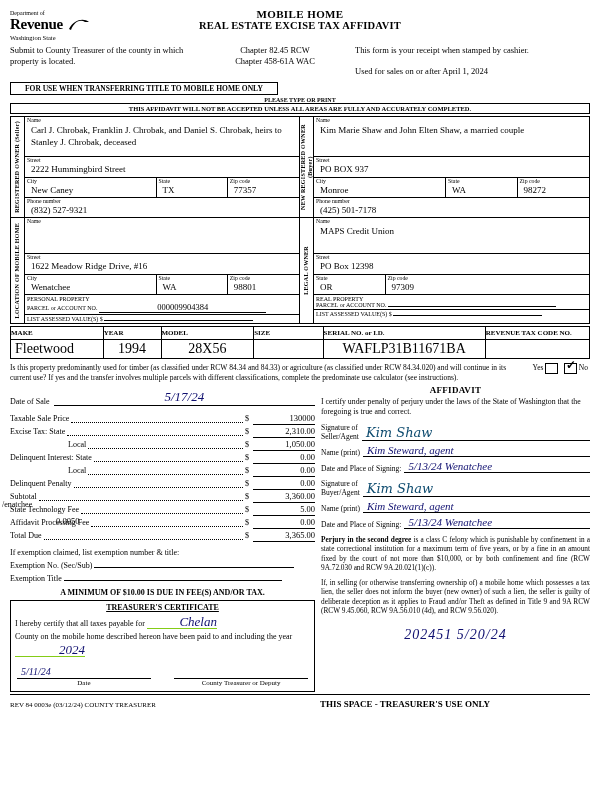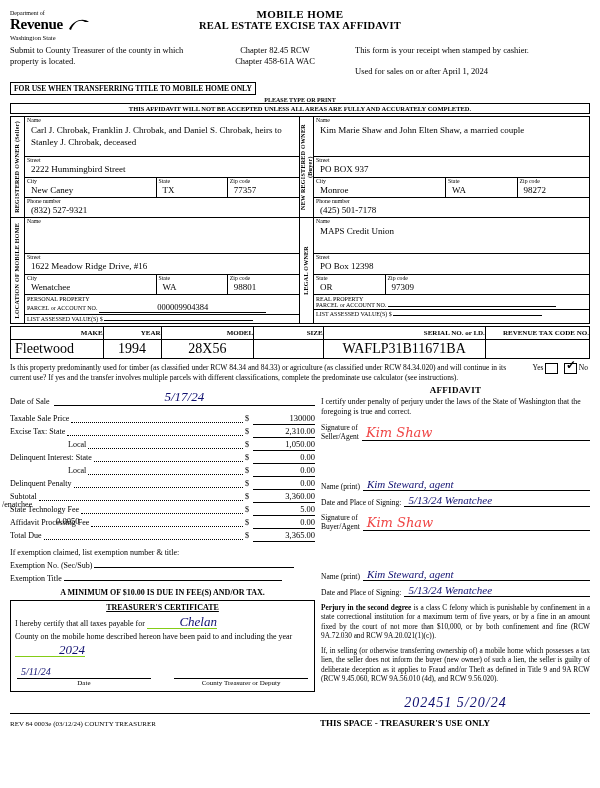--- a/index.html
+++ b/index.html
@@ -22,21 +22,21 @@
   .title-block { flex:1; text-align:center; padding-top:2px;}
   .title-block .t1 { font-size:11px; font-weight:bold; letter-spacing:.4px;}
   .title-block .t2 { font-size:10.5px; font-weight:bold; letter-spacing:.2px;}
 
   .subhdr { display:flex; margin-top:4px; font-size:8.5px; }
   .subhdr .c1 { width:185px; line-height:11px;}
   .subhdr .c2 { width:160px; text-align:center; line-height:11px;}
   .subhdr .c3 { flex:1; line-height:11px;}
   .subhdr .c3 .later { margin-top:10px; }
 
-  .usebar { border:1px solid #000; font-size:7.5px; font-weight:bold; padding:1px 3px; margin-top:5px; display:inline-block;}
+  .usebar { border:1px solid #000; font-size:7.5px; font-weight:bold; padding:1px 14px; margin-top:5px; display:inline-block;}
   .pleasetype { text-align:center; font-size:6px; font-weight:bold; margin-top:2px;}
   .notebar { border:1px solid #000; font-size:6.5px; font-weight:bold; text-align:center; padding:1px; }
   .outer { border:1px solid #000; margin-top:2px; }
   .two { display:flex; }
   .half { width:50%; position:relative; }
   .half.left { border-right:1px solid #000; }
   .vlabel {
     position:absolute; left:0; top:0; bottom:0; width:14px;
     border-right:1px solid #000;
     display:flex; align-items:center; justify-content:center;
@@ -58,21 +58,21 @@
   .namebox .fval { line-height:12px; }
   .streetbox { height:21px; }
   .phonebox { height:19px; }
 
   .assess { font-size:6px; padding:1px 2px; border-top:1px solid #000;}
   .assess .ln { border-bottom:1px solid #000; display:inline-block; width:62%; }
 
   
   table.veh { border-collapse:collapse; width:100%; margin-top:2px; font-size:8px; }
   table.veh td, table.veh th { border:1px solid #000; }
-  table.veh th { font-size:7px; font-weight:bold; text-align:right; padding:2px 0; }
+  table.veh th { font-size:7px; font-weight:bold; text-align:left; padding:2px 0; }
   table.veh td { height:17px; padding:1px 4px; font-size:14px; }
 
   
   .timber { font-size:7.5px; line-height:9.5px; margin-top:4px; padding-right:2px;}
   .ynbox { float:right; margin-left:6px; }
   .chk { display:inline-block; width:13px; height:11px; border:1px solid #000; vertical-align:middle; position:relative;}
   .chk.checked:after{ content:"✓"; position:absolute; left:1px; top:-3px; font-size:12px; font-weight:bold;}
 
   
   .lower { display:flex; margin-top:3px; }
@@ -108,22 +108,22 @@
   .treas .sigrow .s1 { width:46%; border-top:1px solid #000; text-align:center; }
   .treas .sigrow .gap { width:8%; }
   .treas .sigrow .s2 { width:46%; border-top:1px solid #000; text-align:center; }
   .treas .sighand { position:absolute; bottom:14px; left:10px; font-size:10px;}
 
   .footer { display:flex; margin-top:4px; font-size:7px; align-items:flex-end;}
   .footer .lf { width:210px; }
   .footer .rf { flex:1; text-align:center; font-weight:bold; font-size:9px;}
   .hr-bold { border-top:1.5px solid #000; margin-top:2px;}
 
-  .sig-script { font-family:"DejaVu Serif", serif; font-style:italic; color:#ef4444; font-size:13px;}
-  .sig-print { font-family:"Liberation Serif", serif; font-style:italic; color:#101070; font-size:11px;margin-top:34px;}
+  .sig-script { font-family:"DejaVu Serif", serif; font-style:italic; color:#0c4a6e; font-size:13px;}
+  .sig-print { font-family:"Liberation Serif", serif; font-style:italic; color:#101070; font-size:11px;}
   .sig-date { font-family:"Liberation Serif", serif; font-style:italic; color:#101070; font-size:11px;}
   .big-hand { font-family:"Liberation Serif", serif; font-style:italic; color:#101070; font-size:13px;}
 </style>
 </head>
 <body>
 
 <div class="page">
 
   
   <div class="hdr">

